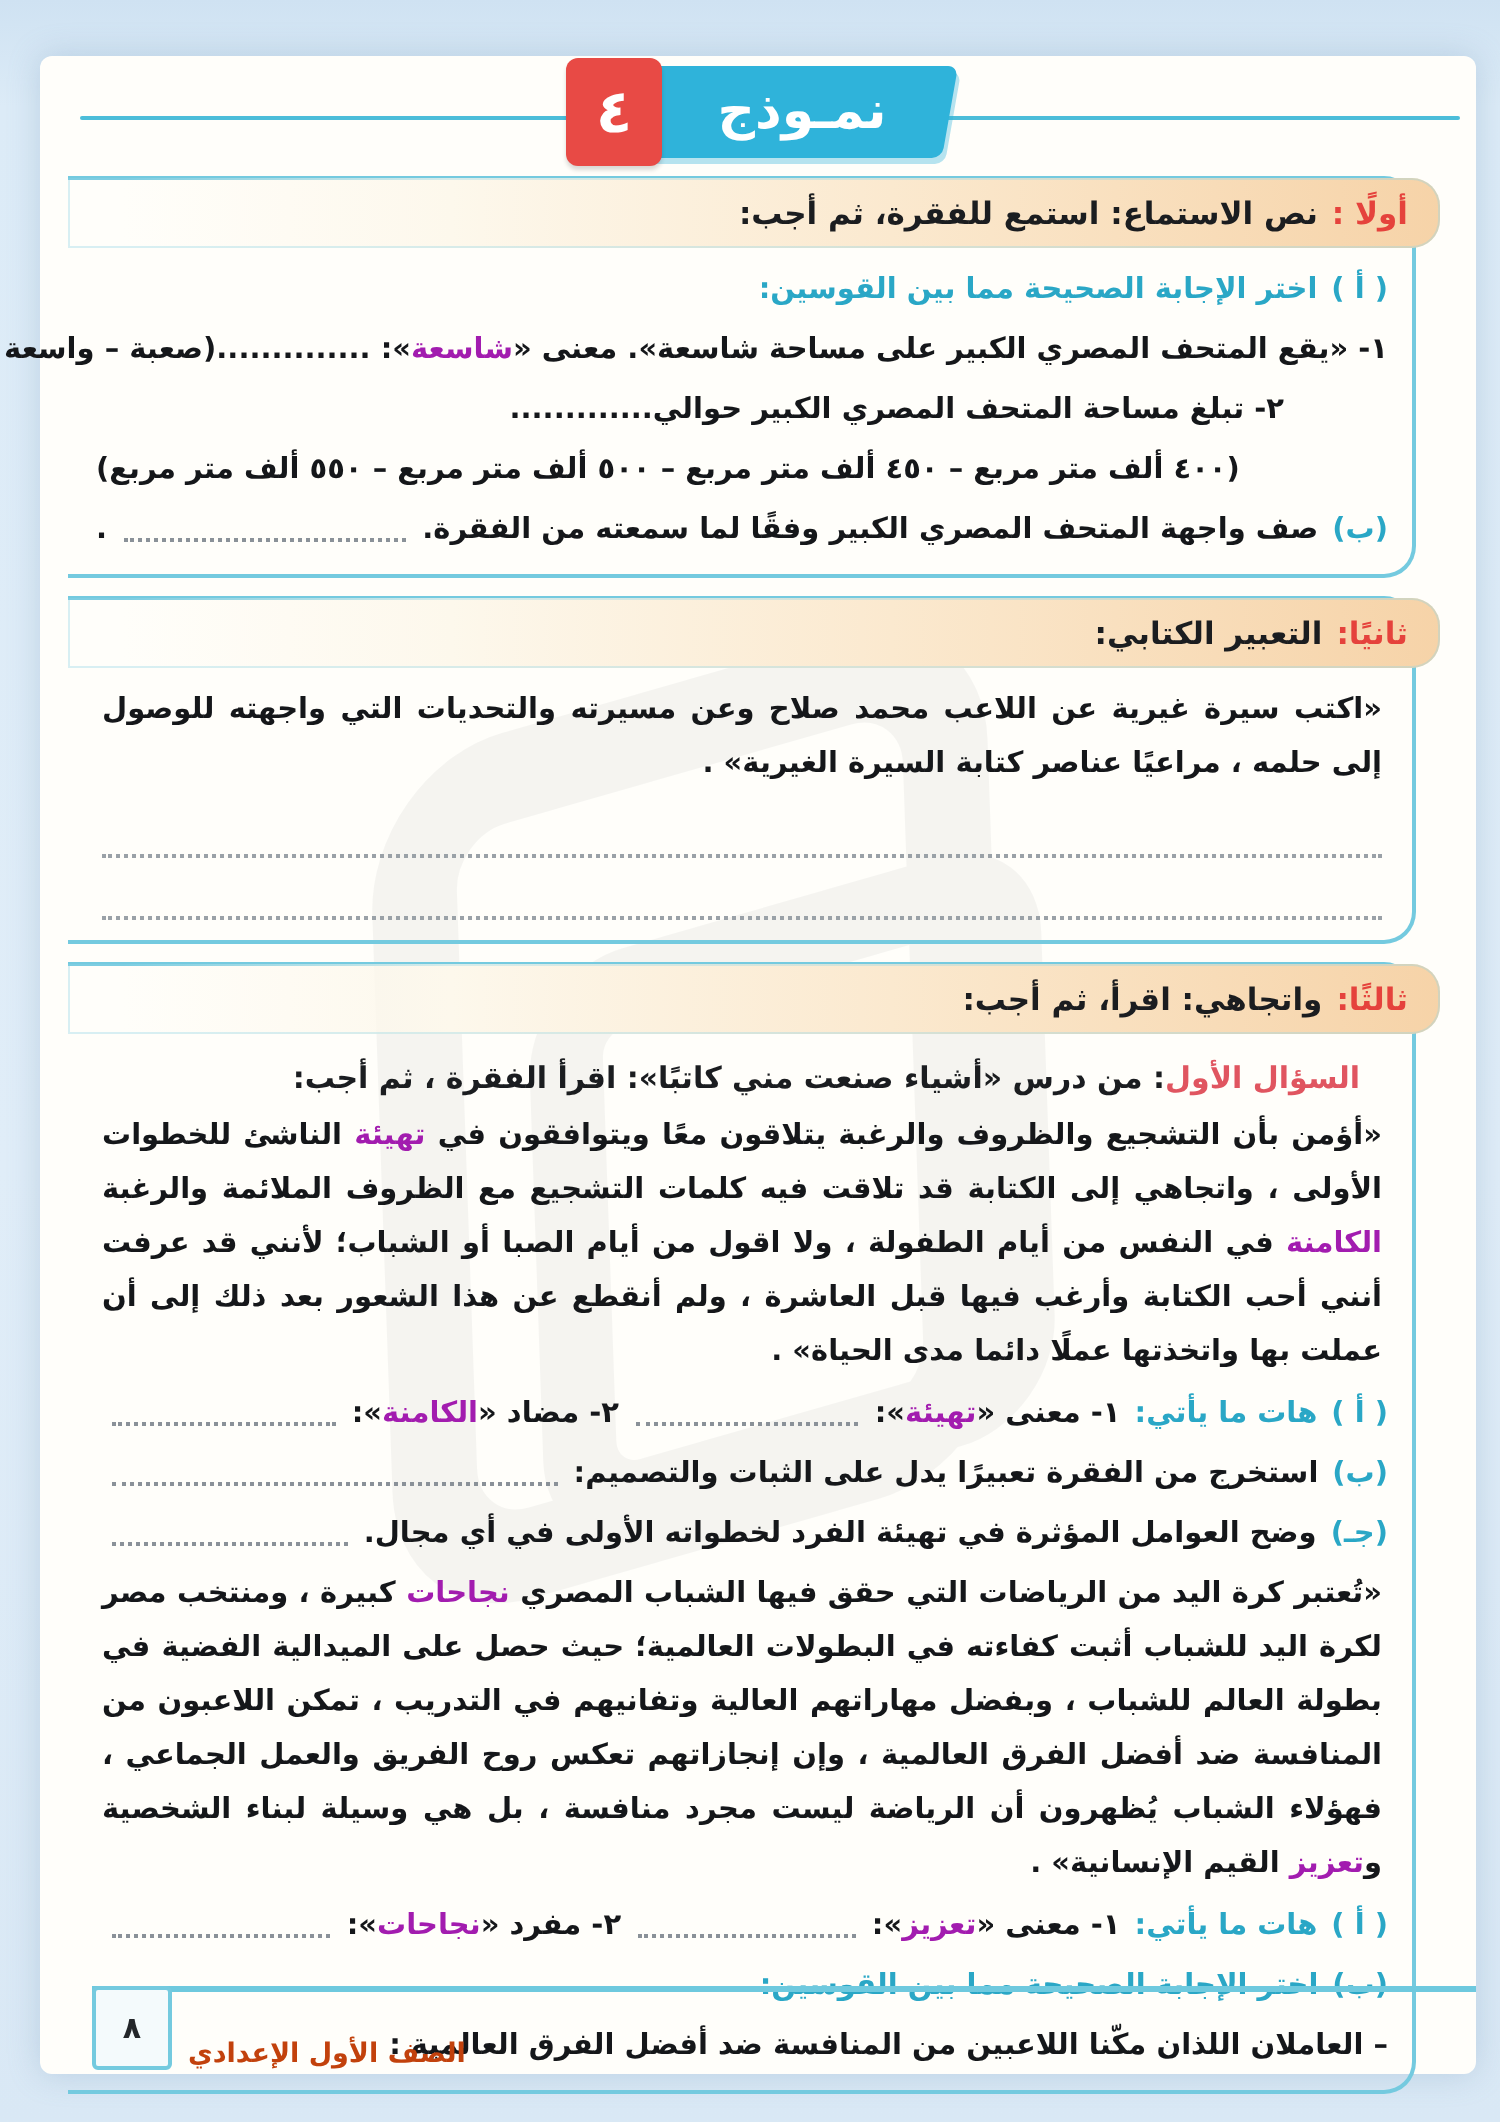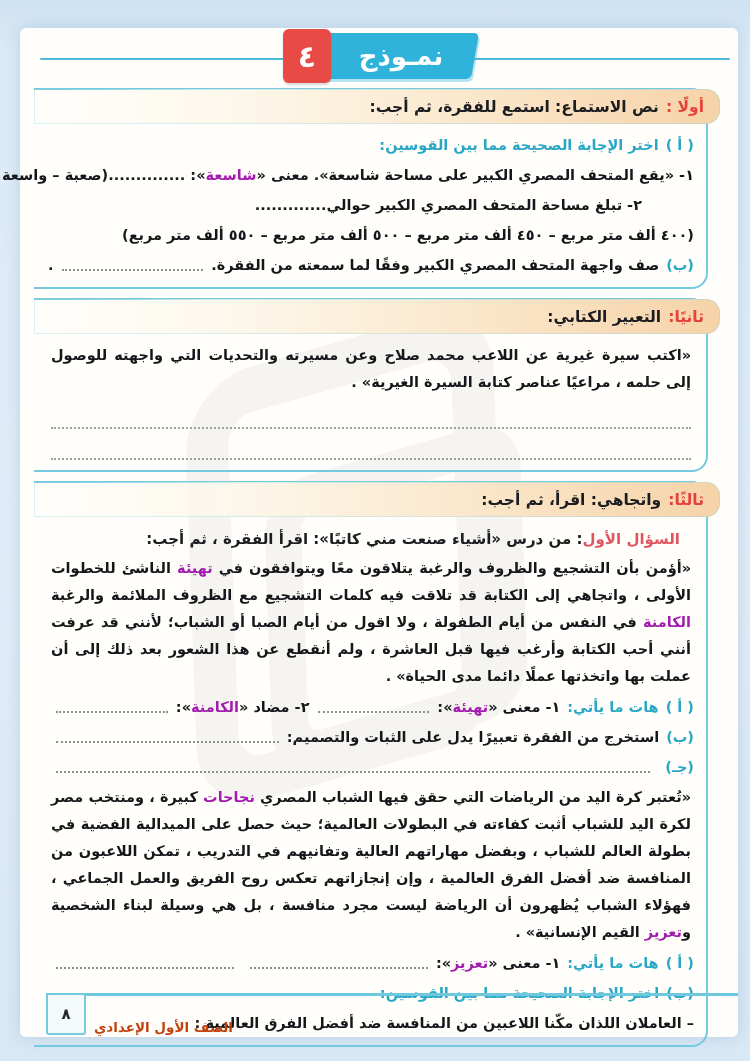--- a/index.html
+++ b/index.html
@@ -50,21 +50,21 @@
   .grp{white-space:nowrap;}
   .spacer{flex:1;}
   .leader{flex:1;min-width:28px;border-bottom:2px dotted #8a9198;align-self:flex-end;margin:0 8px 7px 8px;}
   .hl-c{color:#a21caf;}
   .hl-o{color:#a21caf;}
   .para{padding:2px 15px 2px 17px;font-size:14.5px;font-weight:bold;color:#15171a;
     line-height:27px;text-align:justify;}
   .qhead{padding:3px 26px 1px 14px;font-size:15px;font-weight:bold;color:#1b1d20;line-height:26px;}
   .qlabel{color:#e05560;}
   .indent-r{margin-right:52px;}
-  .center{justify-content:flex-start;}
+  .center{justify-content:flex-end;}
   .blank{margin:15px 15px 3px 17px;border-bottom:2px dotted #9aa1a7;height:14px;}
   .opts{white-space:nowrap;}
   
   .footer{position:absolute;left:0;right:0;bottom:0;height:44px;}
   .footer-line{position:absolute;top:0;left:26px;right:0;height:2.5px;background:#6ec9de;}
   .page-badge{position:absolute;left:26px;top:0;width:36px;height:38px;background:#f4fafc;
     border:2px solid #74cadf;border-radius:3px;display:flex;align-items:center;justify-content:center;
     font-size:15px;font-weight:bold;color:#23262a;}
   .grade{position:absolute;left:74px;top:26px;color:#c2410c;font-weight:bold;font-size:13.5px;white-space:nowrap;}
 </style>
@@ -140,30 +140,32 @@
       <span class="grp"><span>٢- مضاد «</span><span class="hl-c">الكامنة</span><span>»: </span></span>
       <span class="leader"></span>
     </div>
     <div class="row">
       <span class="lbl">(ب)</span>
       <span>استخرج من الفقرة تعبيرًا يدل على الثبات والتصميم:</span>
       <span class="leader"></span>
     </div>
     <div class="row">
       <span class="lbl">(جـ)</span>
+      <span>وضح العوامل المؤثرة في تهيئة الفرد لخطواته الأولى في أي مجال.</span>
       <span class="leader"></span>
     </div>
 
     <div class="para"><span>«تُعتبر كرة اليد من الرياضات التي حقق فيها الشباب المصري </span><span class="hl-o">نجاحات</span><span> كبيرة ، ومنتخب مصر لكرة اليد للشباب أثبت كفاءته في البطولات العالمية؛ حيث حصل على الميدالية الفضية في بطولة العالم للشباب ، وبفضل مهاراتهم العالية وتفانيهم في التدريب ، تمكن اللاعبون من المنافسة ضد أفضل الفرق العالمية ، وإن إنجازاتهم تعكس روح الفريق والعمل الجماعي ، فهؤلاء الشباب يُظهرون أن الرياضة ليست مجرد منافسة ، بل هي وسيلة لبناء الشخصية و</span><span class="hl-c">تعزيز</span><span> القيم الإنسانية» .</span></div>
 
     <div class="row">
       <span class="lbl">( أ )</span>
       <span class="lbl">هات ما يأتي:</span>
       <span class="grp"><span>١- معنى «</span><span class="hl-c">تعزيز</span><span>»: </span></span>
       <span class="leader"></span>
+      <span class="grp"><span>٢- مفرد «</span><span class="hl-o">نجاحات</span><span>»: </span></span>
       <span class="leader"></span>
     </div>
     <div class="row tealtxt">
       <span class="lbl">(ب)</span>
       <span>اختر الإجابة الصحيحة مما بين القوسين:</span>
     </div>
     <div class="row">
       <span>– العاملان اللذان مكّنا اللاعبين من المنافسة ضد أفضل الفرق العالمية :</span>
 
     </div>

